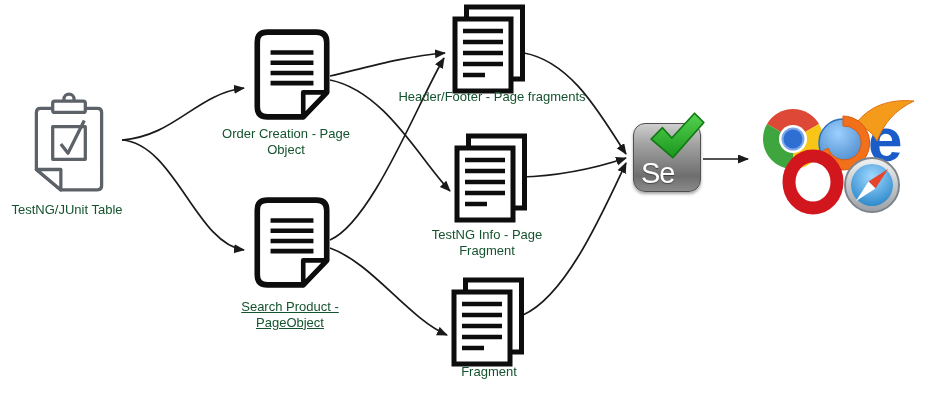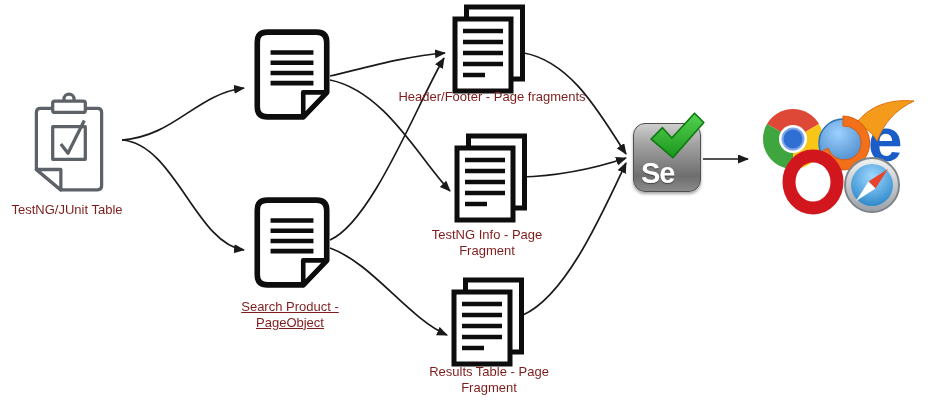--- a/index.html
+++ b/index.html
@@ -3,31 +3,31 @@
 <meta charset="utf-8">
 <style>
   html,body{margin:0;padding:0;background:#fff;}
   .canvas{
     position:relative;width:941px;height:413px;background:#ffffff;
     font-family:"Liberation Sans",sans-serif;overflow:hidden;
   }
   .abs{position:absolute;}
   .label{
     position:absolute;transform:translateX(-50%);
-    font-size:13px;line-height:1.2;color:#7f1d1d;text-align:center;white-space:nowrap;
+    font-size:13px;line-height:1.2;color:#14532d;text-align:center;white-space:nowrap;
   }
   .label .ln{display:block;}
   .selenium-box{
     position:absolute;left:633px;top:123px;width:68px;height:69px;
     border-radius:12px;border:1px solid #4f4f4f;box-sizing:border-box;
     background:linear-gradient(180deg,#cfcfcf 0%,#a2a2a2 30%,#6e6e6e 78%,#8a8a8a 100%);
     box-shadow:0 2px 3px rgba(0,0,0,.35);
   }
   .selenium-box .se{
-    position:absolute;left:7px;bottom:1px;font-weight:bold;font-size:29px;
+    position:absolute;left:7px;bottom:1px;font-weight:normal;font-size:29px;
     color:#fff;text-shadow:0 1px 1px rgba(0,0,0,.45);letter-spacing:-1px;
   }
   .selenium-check{position:absolute;left:647px;top:110px;width:62px;height:54px;}
 </style>
 </head>
 <body>
 
 <div class="canvas">
 
   <svg class="abs" style="left:0;top:0;" width="941" height="413" viewBox="0 0 941 413">
@@ -89,20 +89,22 @@
     </g>
   </svg>
   <div class="label" style="left:67px;top:202px;">
     <span class="ln">TestNG/JUnit Table</span>
   </div>
 
   <svg class="abs" style="left:253px;top:28px;" width="78" height="96">
       <use href="#sym-doc"></use>
     </svg>
   <div class="label" style="left:286px;top:126px;">
+    <span class="ln">Order Creation - Page</span>
+    <span class="ln">Object</span>
   </div>
 
   <svg class="abs" style="left:253px;top:196px;" width="78" height="96">
       <use href="#sym-doc"></use>
     </svg>
   <div class="label" style="left:290px;top:299px;text-decoration:underline;">
     <span class="ln">Search Product -</span>
     <span class="ln">PageObject</span>
   </div>
 
@@ -118,21 +120,20 @@
     </svg>
   <div class="label" style="left:487px;top:227px;">
     <span class="ln">TestNG Info - Page</span>
     <span class="ln">Fragment</span>
   </div>
 
   <svg class="abs" style="left:451px;top:277px;" width="74" height="90">
       <use href="#sym-stack"></use>
     </svg>
   <div class="label" style="left:489px;top:364px;">
-    <span class="ln">Results Table - Page</span>
     <span class="ln">Fragment</span>
   </div>
 
   <div class="selenium-box">
     <span class="se">Se</span>
   </div>
   <svg class="selenium-check" viewBox="0 0 60 52">
     <defs>
       <linearGradient id="selgreen" x1="0" y1="0" x2="0" y2="1">
         <stop offset="0" stop-color="#55d24f"></stop>

